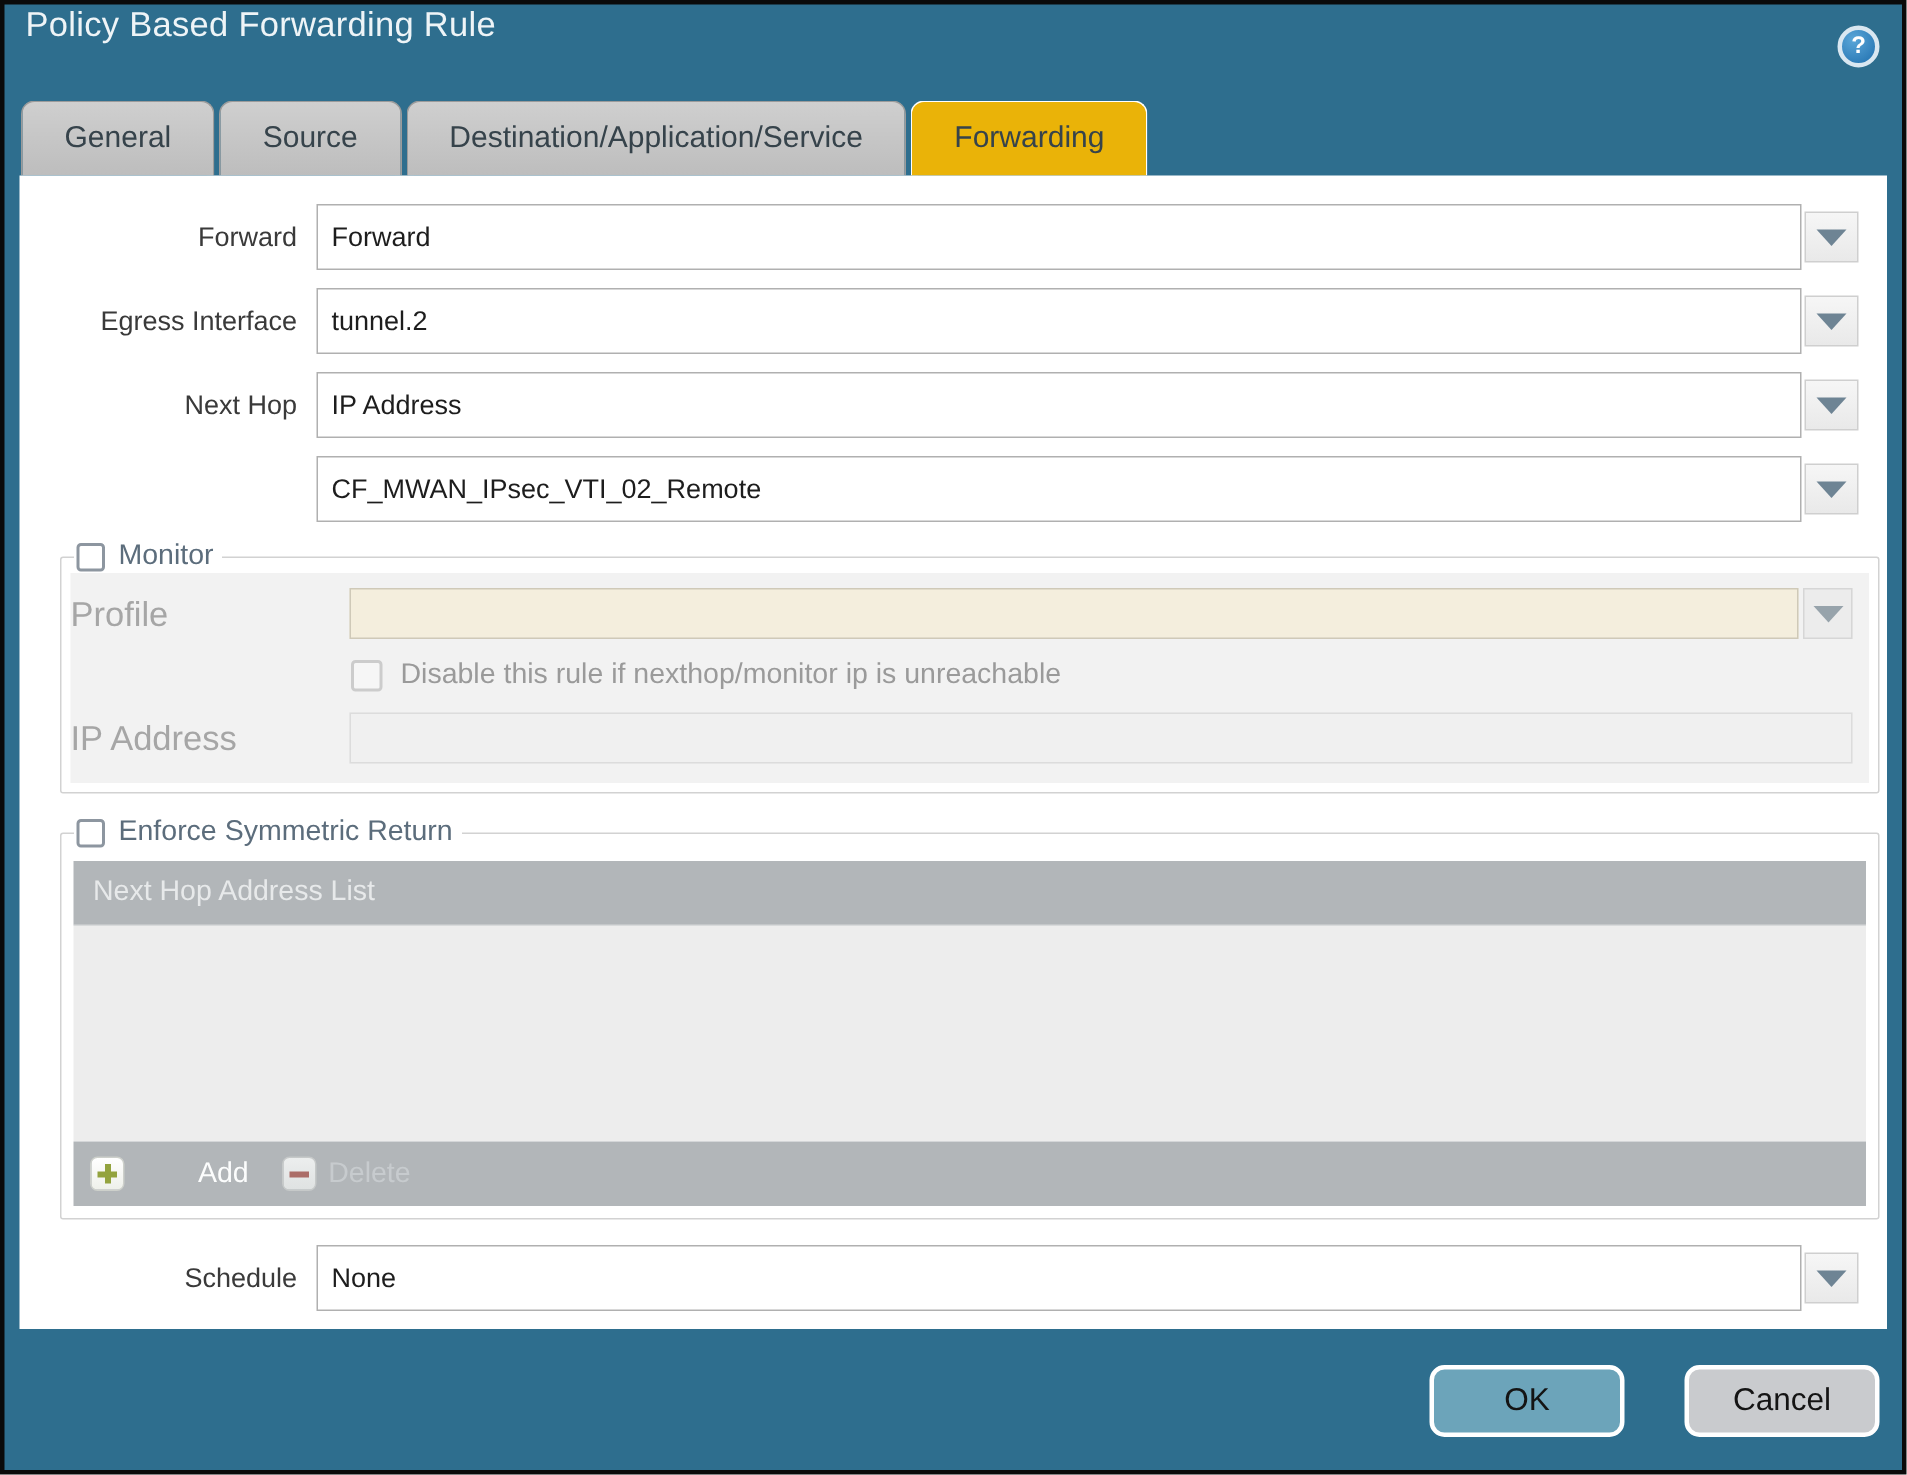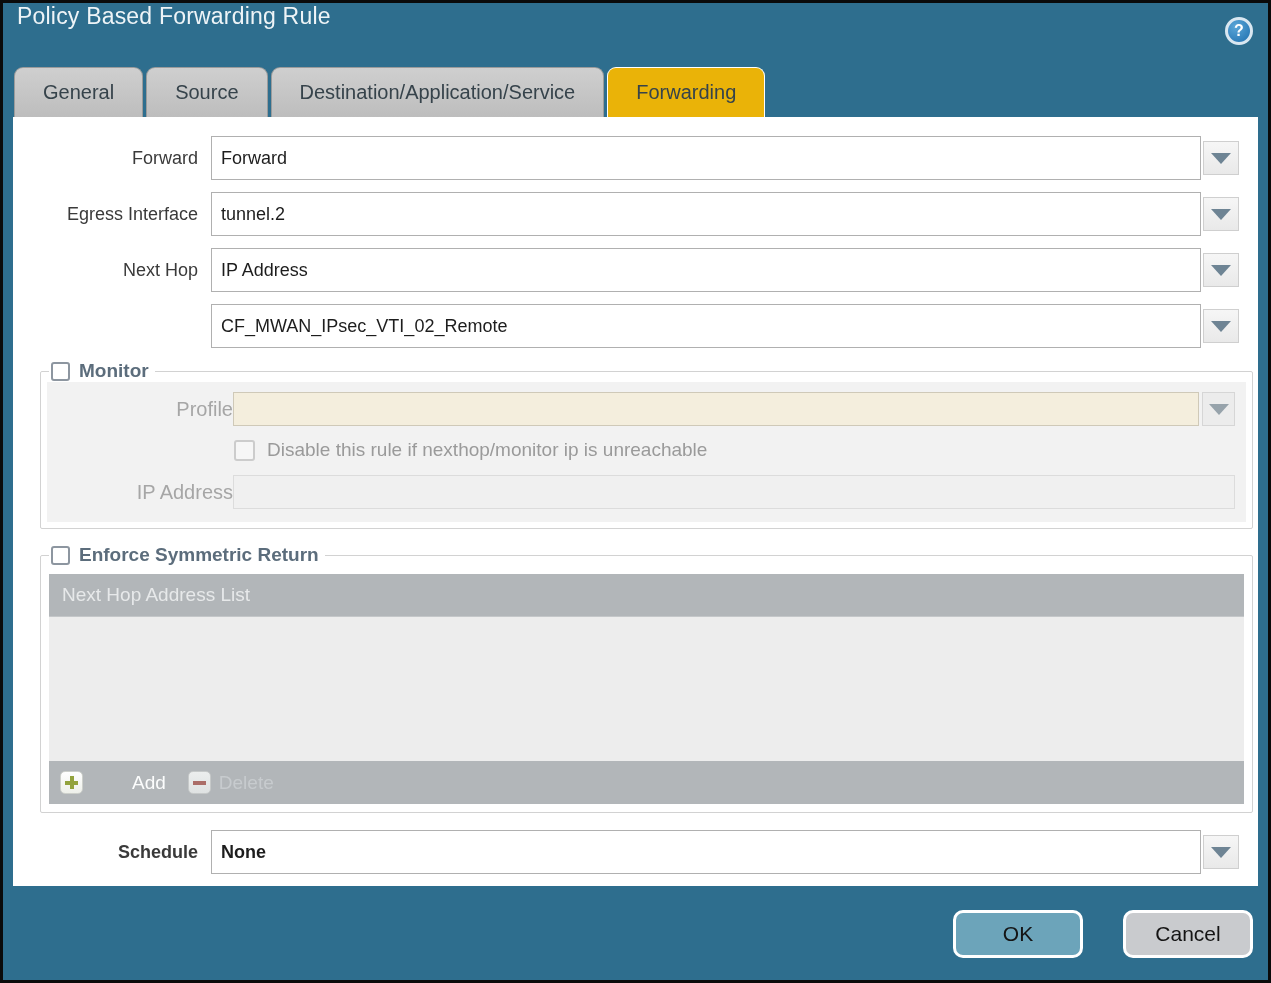--- a/index.html
+++ b/index.html
@@ -73,32 +73,32 @@
   fieldset {
     border:1px solid #d2d2d2; border-radius:2px;
     margin:0 5px 0 27px; padding:0 6px 6px 6px;
   }
   fieldset.monitor { margin-top:9px; }
   fieldset.esr { margin-top:15px; }
   legend {
     display:flex; align-items:center; gap:9px;
     margin-left:2px; padding:0 6px 0 2px;
   }
-  .legend-text { font-size:19px; font-weight:bold; color:#5c6d7c; }
+  .legend-text { font-size:19px; font-weight:normal; color:#5c6d7c; }
   .checkbox {
     width:19px; height:19px; border:2px solid #8d96a0;
     border-radius:3px; background:#fff; cursor:pointer; flex:0 0 auto;
   }
   .checkbox.disabled {
     border-color:#d0d0d0; background:#f8f8f8; cursor:default;
   }
   .monitor-panel { background:#f2f2f2; padding:10px 0 13px 0; }
   .m-label {
-    width:186px; text-align:right; 
-    font-size:20px; color:#a6a6a6; flex:0 0 auto; white-space:nowrap;
+    width:186px; padding-right:11px;
+    font-size:23px; color:#a6a6a6; flex:0 0 auto; white-space:nowrap;
   }
   .m-combo {
     width:966px; height:34px; background:#f4eedd;
     border:1px solid #cfc9b8;
   }
   .m-dd {
     width:33px; height:34px; margin-left:3px;
     background:#ececec; border:1px solid #d6d6d6;
     display:flex; align-items:center; justify-content:center;
   }
@@ -130,21 +130,21 @@
     background:linear-gradient(#ffffff,#eef0ea);
     border:1px solid #cdd0cb;
   }
   .tbl-icon.minus { background:linear-gradient(#eceeee,#dfe2e2); border-color:#c6c9c9; }
   .tbl-icon::before, .tbl-icon.plus::after { content:""; position:absolute; background:#93a33e; }
   .tbl-icon.plus::before { left:4px; right:4px; top:9px; height:4px; }
   .tbl-icon.plus::after { top:4px; bottom:4px; left:9px; width:4px; }
   .tbl-icon.minus::before { left:4px; right:4px; top:9px; height:4px; background:#ab6d68; }
   .add-label { color:#fcfdfd; font-size:19px;margin-left:41px; }
   .del-label { color:#c7cbce; font-size:19px; }
-  .schedule-row { margin-top:17px;font-weight:bold; }
+  .schedule-row { margin-top:17px; }
   
   .dialog-footer {
     flex:1; display:flex; justify-content:flex-end; align-items:flex-start;
     padding:24px 15px 0 16px; gap:0;
   }
   .btn {
     width:130px; height:48px; border-radius:10px;
     border:3px solid #ffffff; font-size:21px; color:#141414;
     font-family:"Liberation Sans", sans-serif;
     display:flex; align-items:center; justify-content:center;

